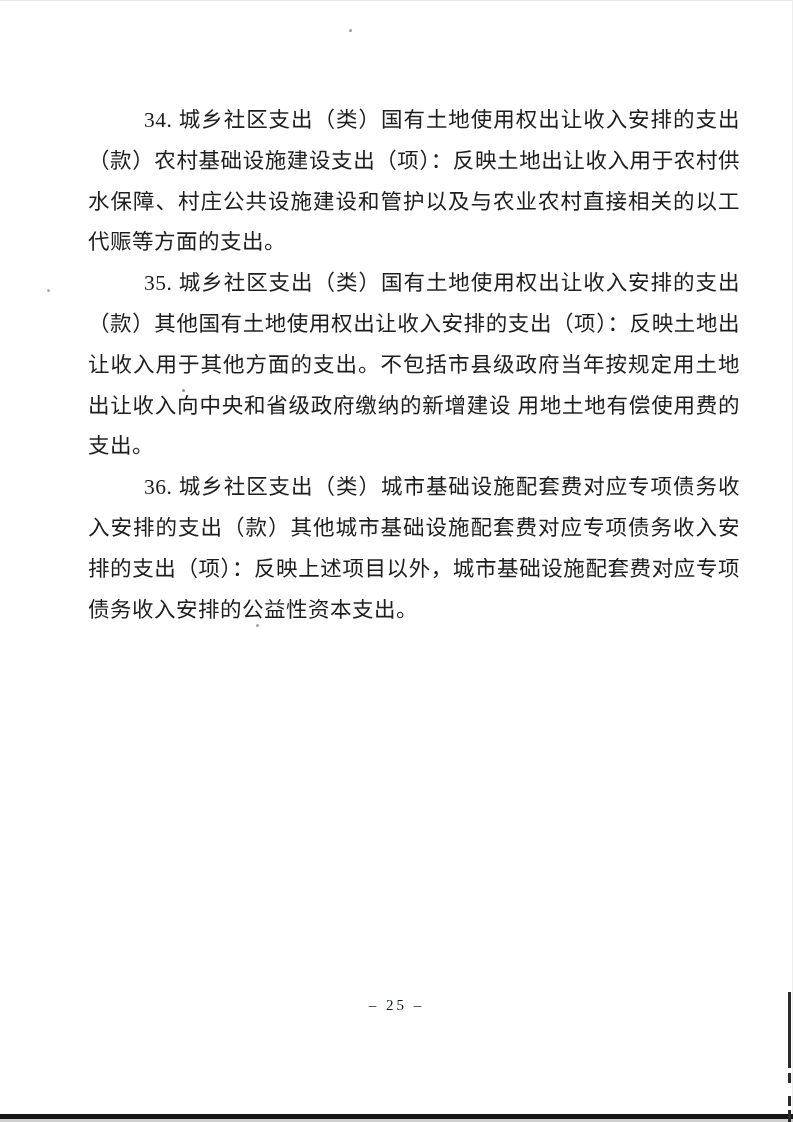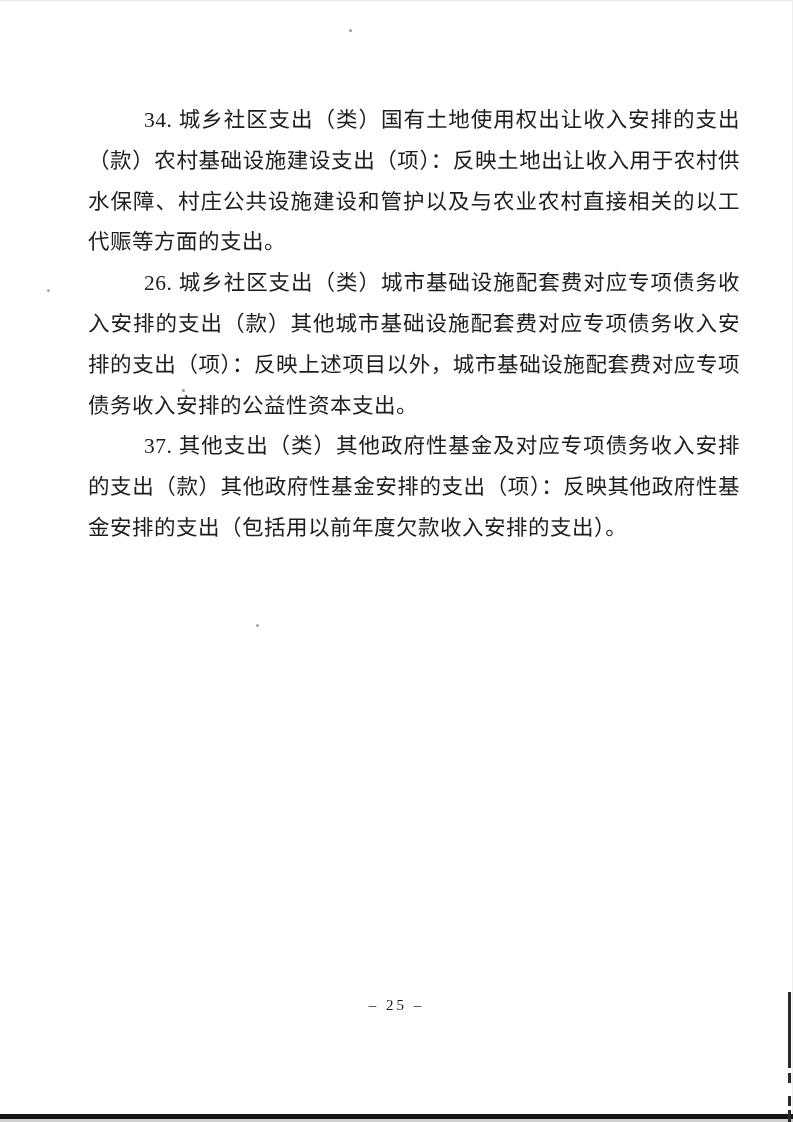--- a/index.html
+++ b/index.html
@@ -92,22 +92,22 @@
   .dot-c { left: 182px; top: 389px; background: #8f8f8f; }
   .dot-d { left: 256px; top: 624px; background: #a0a0a0; }
 </style>
 </head>
 <body>
 
 <div class="page">
 
   <main class="text-block">
     <p class="para">34. 城乡社区支出（类）国有土地使用权出让收入安排的支出（款）农村基础设施建设支出（项）：反映土地出让收入用于农村供水保障、村庄公共设施建设和管护以及与农业农村直接相关的以工代赈等方面的支出。</p>
-    <p class="para">26. 城乡社区支出（类）城市基础设施配套费对应专项债务收入安排的支出（款）其他城市基础设施配套费对应专项债务收入安排的支出（项）：反映上述项目以外，城市基础设施配套费对应专项债务收入安排的公益性资本支出。</p>
-    <p class="para">37. 其他支出（类）其他政府性基金及对应专项债务收入安排的支出（款）其他政府性基金安排的支出（项）：反映其他政府性基金安排的支出（包括用以前年度欠款收入安排的支出）。</p>
+    <p class="para">35. 城乡社区支出（类）国有土地使用权出让收入安排的支出（款）其他国有土地使用权出让收入安排的支出（项）：反映土地出让收入用于其他方面的支出。不包括市县级政府当年按规定用土地出让收入向中央和省级政府缴纳的新增建设 用地土地有偿使用费的支出。</p>
+    <p class="para">36. 城乡社区支出（类）城市基础设施配套费对应专项债务收入安排的支出（款）其他城市基础设施配套费对应专项债务收入安排的支出（项）：反映上述项目以外，城市基础设施配套费对应专项债务收入安排的公益性资本支出。</p>
   </main>
 
   <footer class="page-footer">
     <span class="page-number">– 25 –</span>
   </footer>
 
   <div class="edge-top"></div>
   <div class="edge-right-faint"></div>
   <div class="edge-bottom"></div>
   <div class="edge-bottom-shadow"></div>

